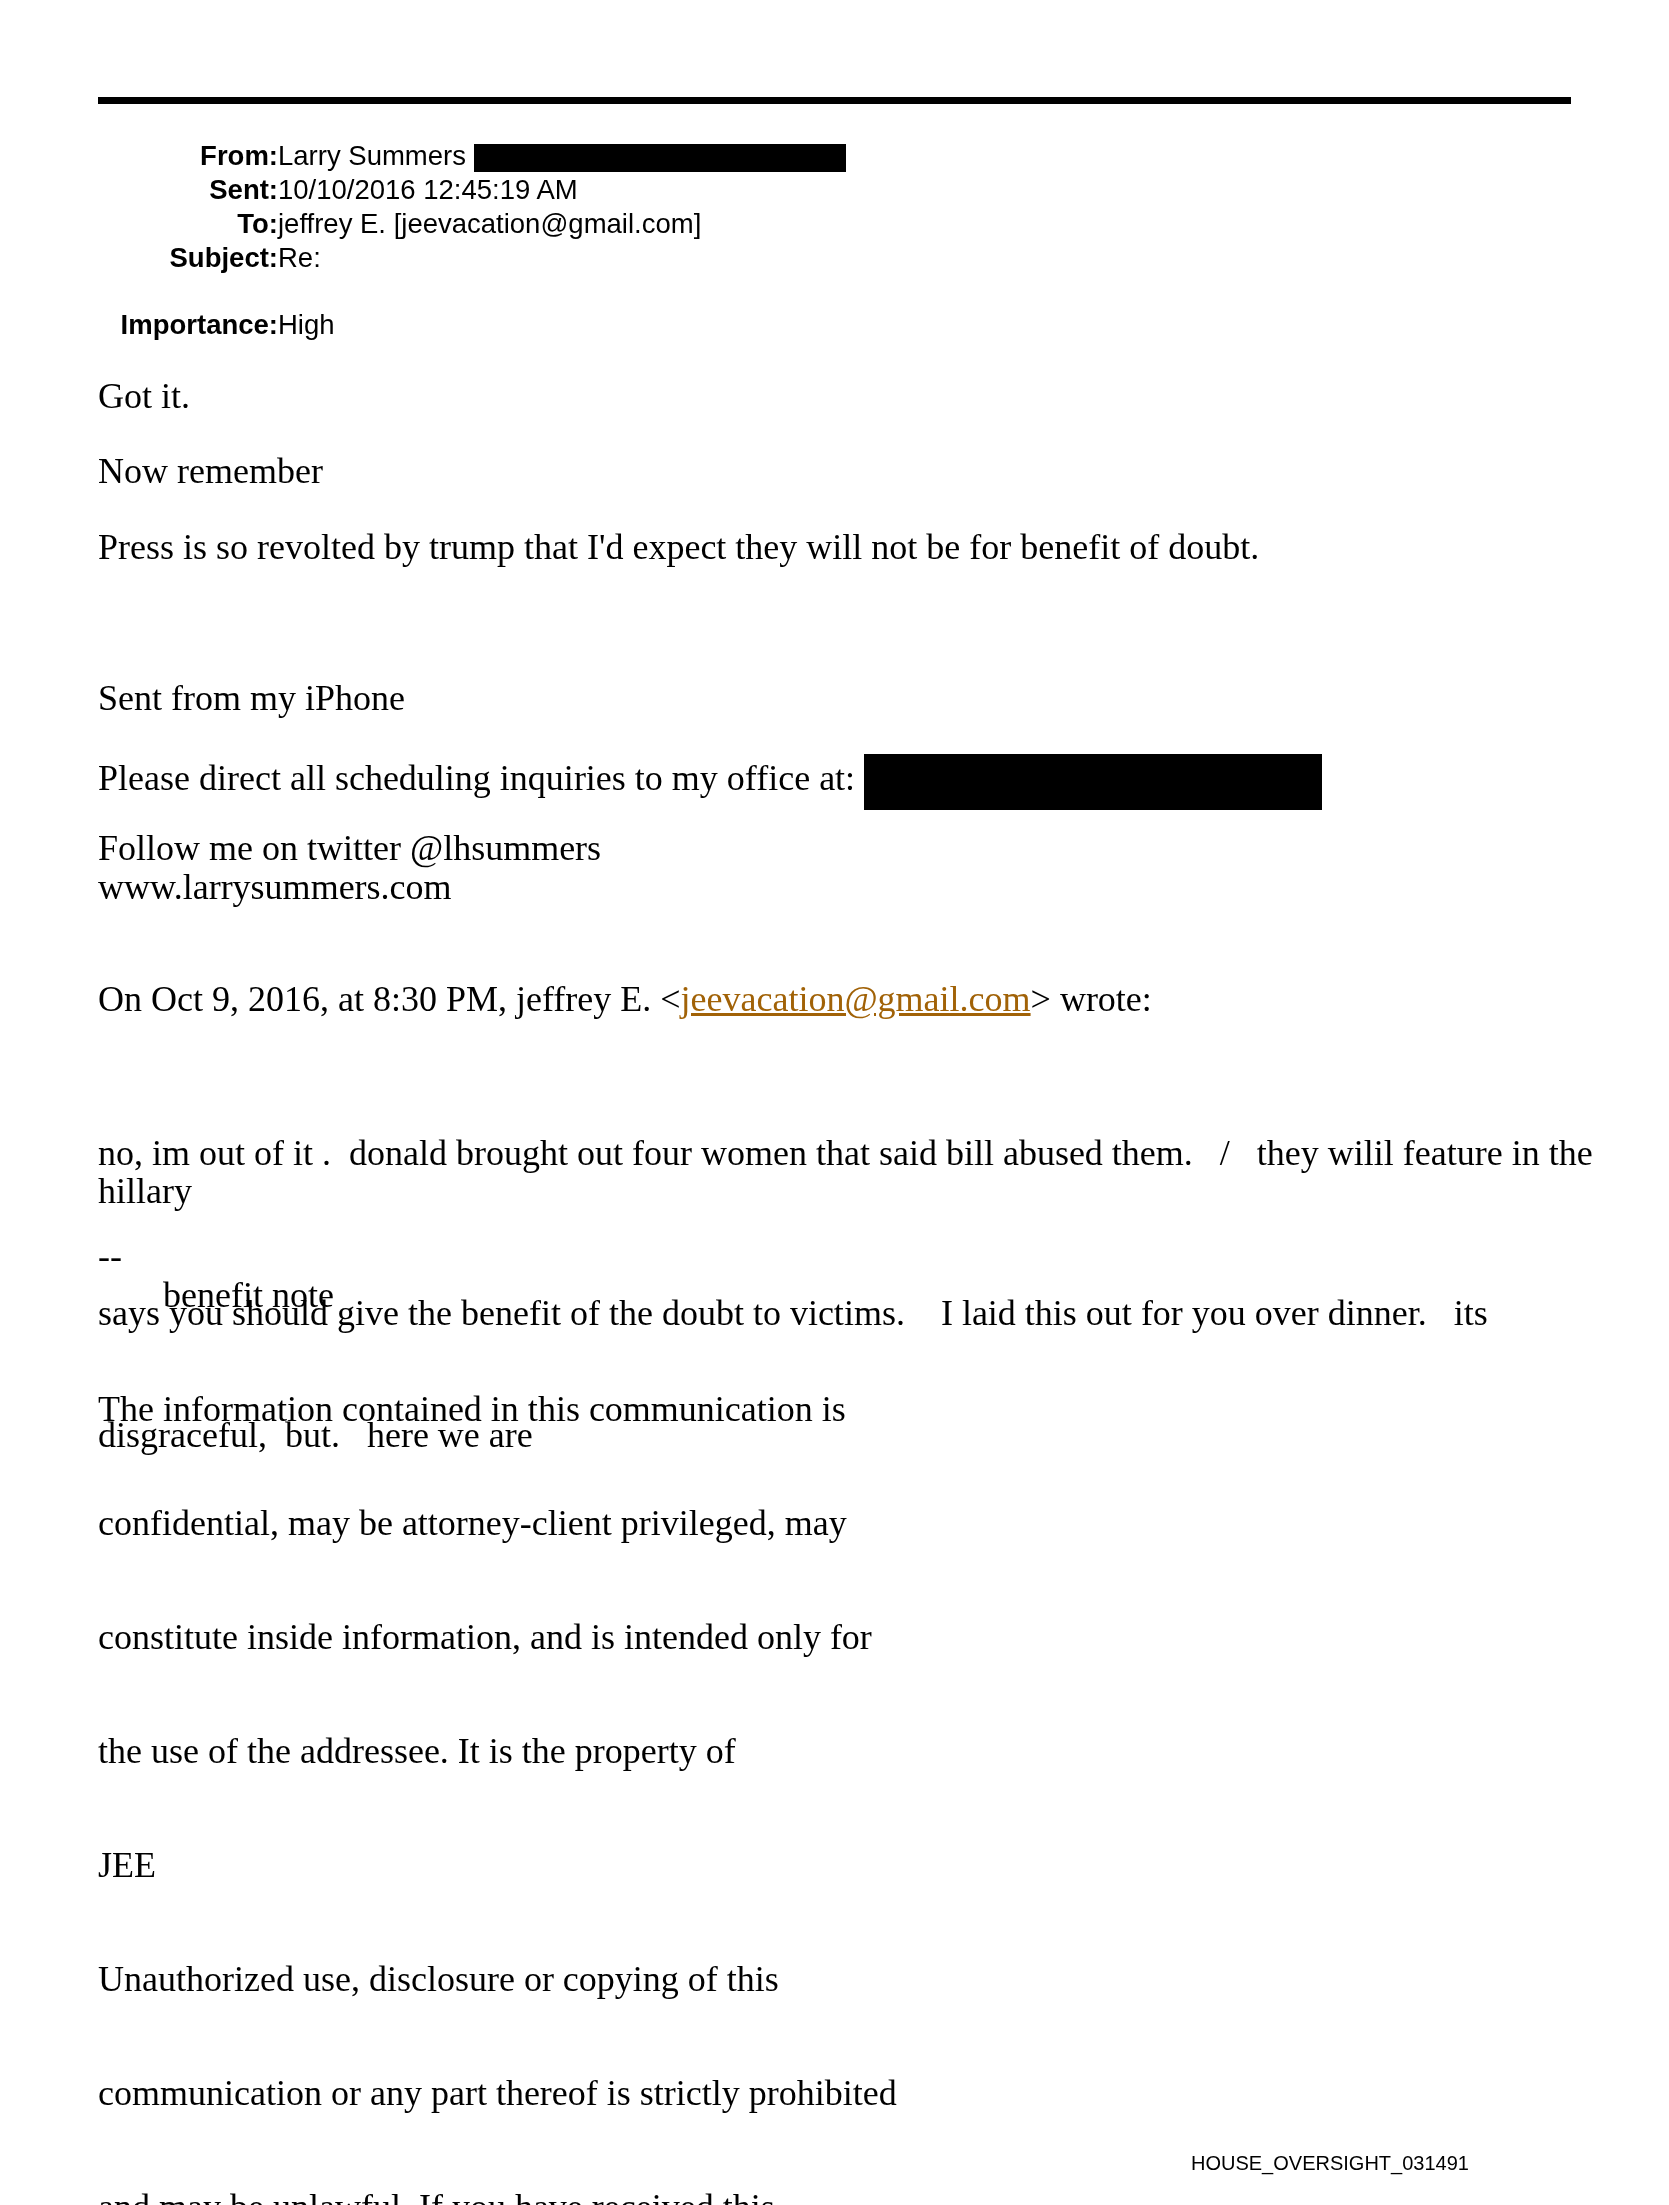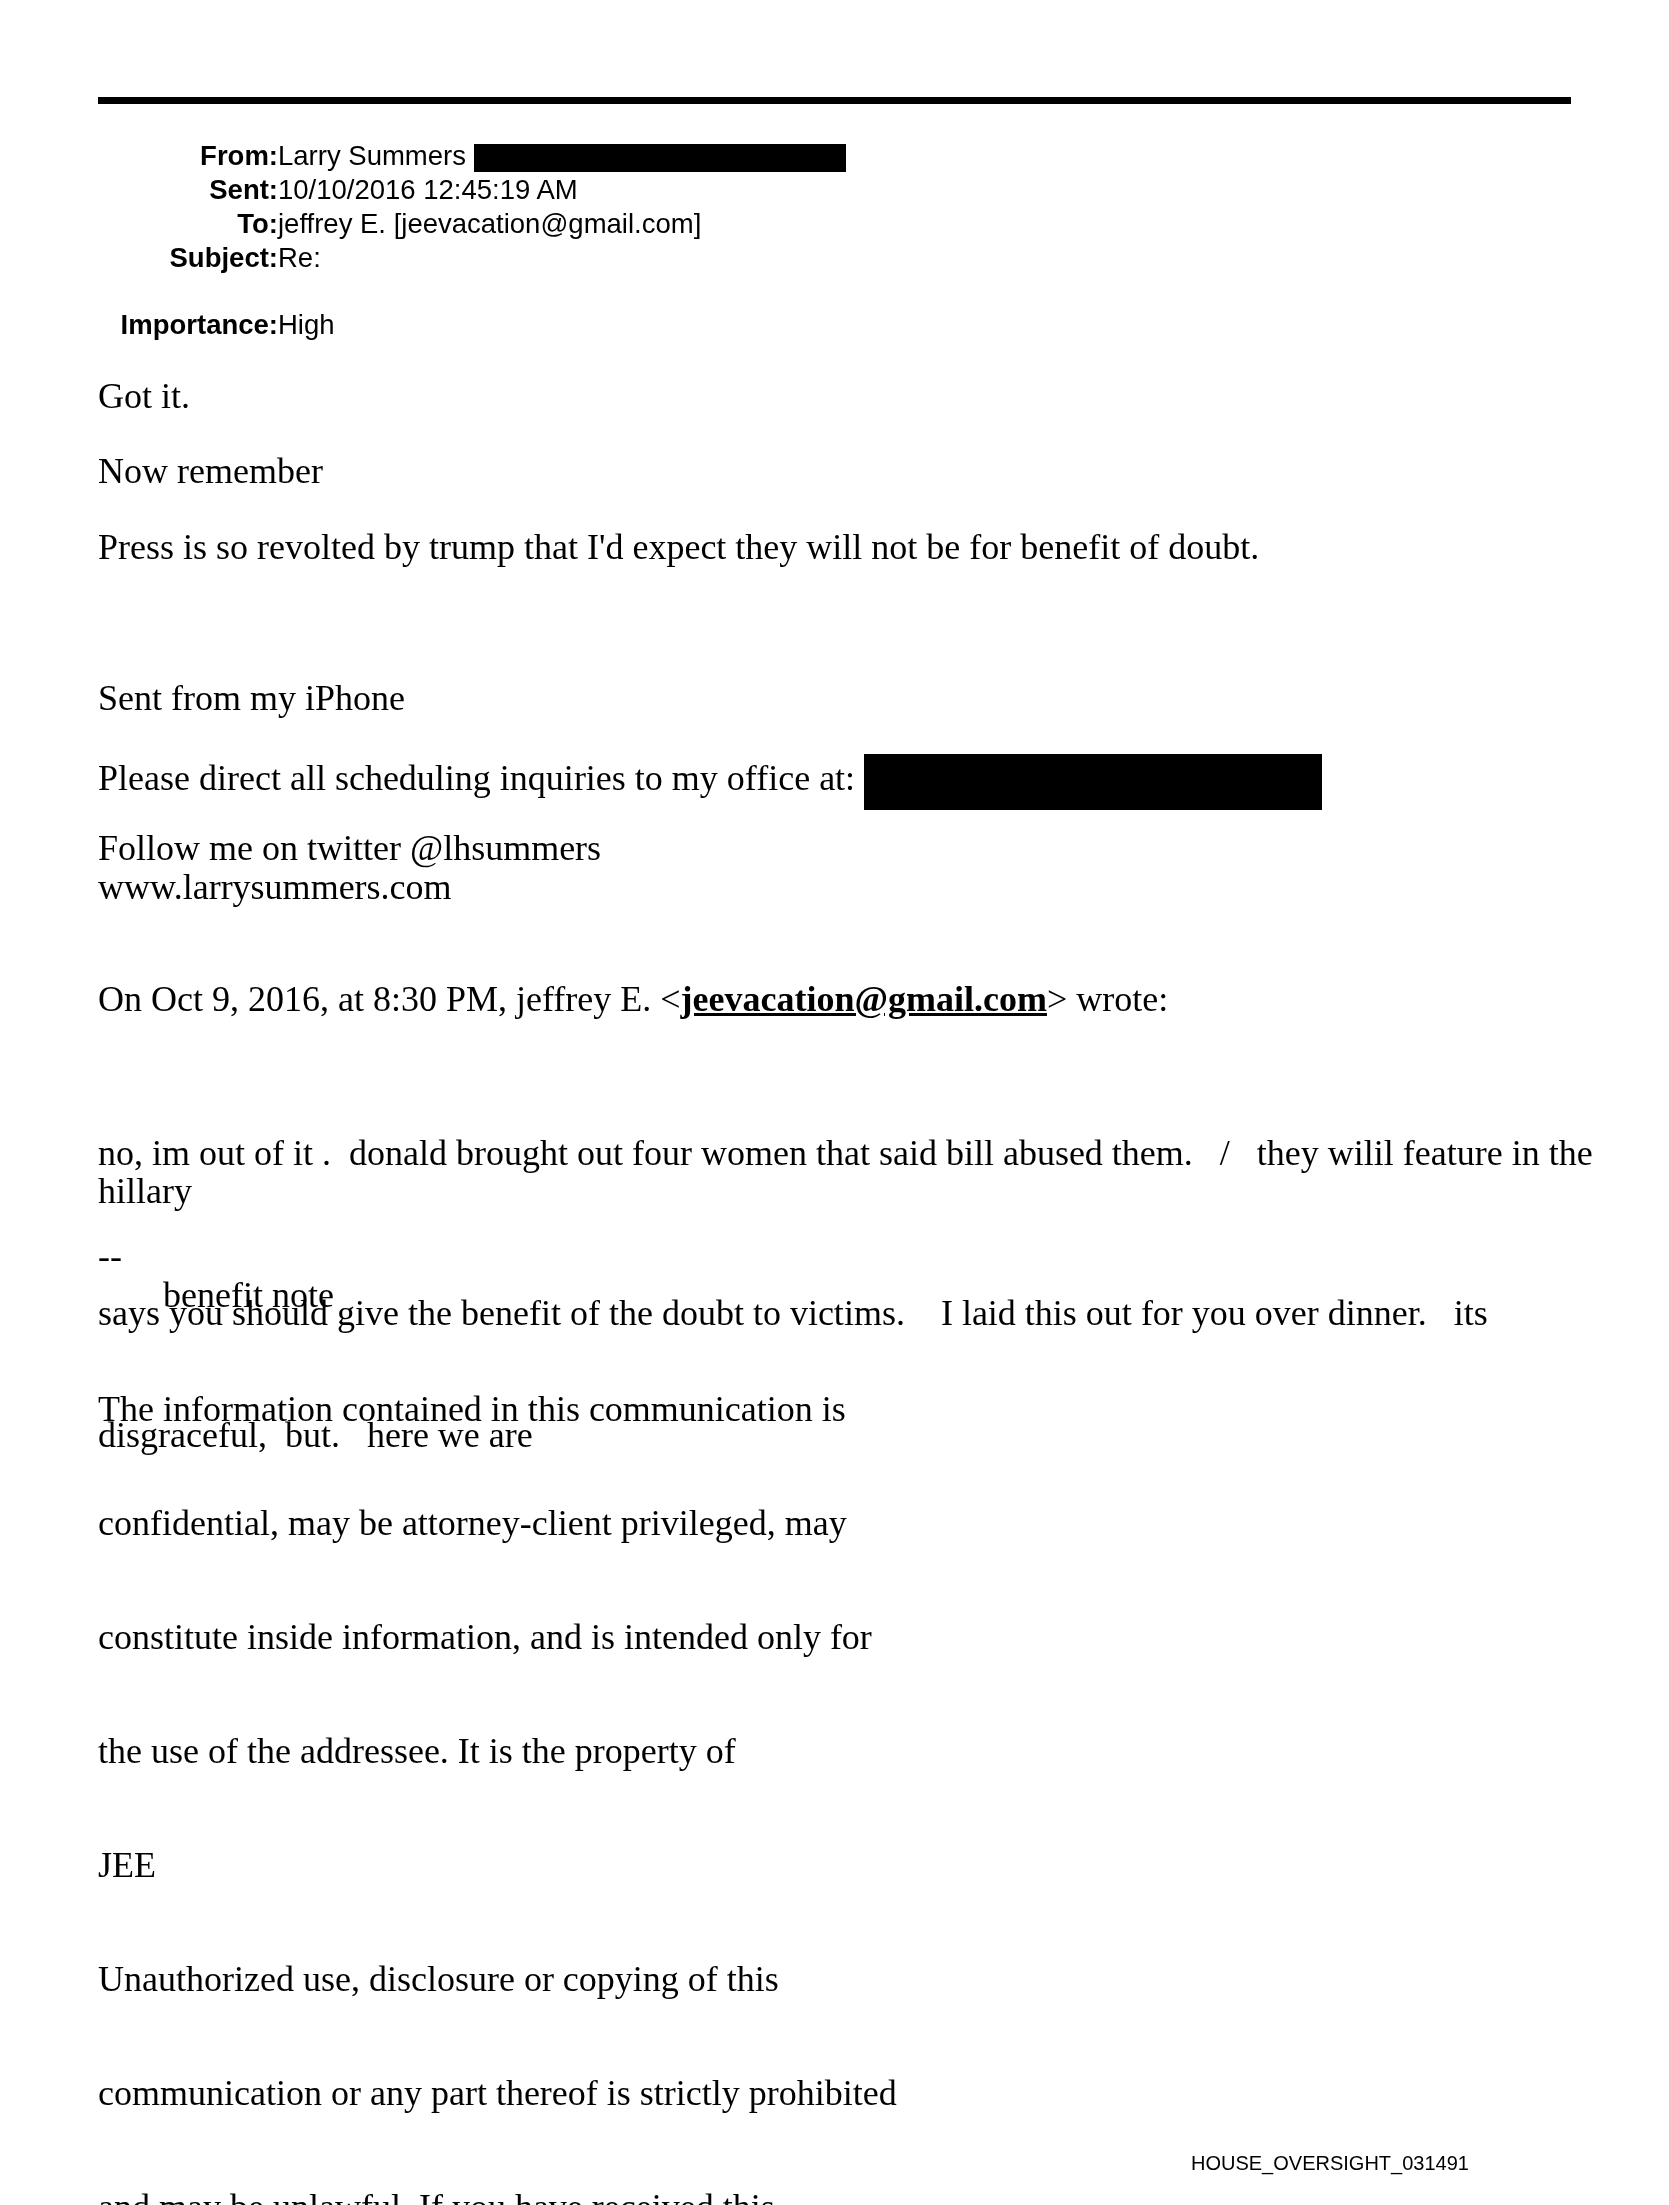--- a/index.html
+++ b/index.html
@@ -46,23 +46,22 @@
   }
   .para {
     position: absolute;
     left: 98px;
     font-size: 36px;
     line-height: 38px;
     white-space: pre-wrap;
   }
   .qline { white-space: pre-wrap; margin-top: 8px; }
   .link {
-    color: #000000;
+    color: #a16207;
     text-decoration: underline;
-    font-weight: bold;
   }
   .indent { padding-left: 65px; }
   .footer {
     position: absolute;
     left: 1191px;
     top: 2152px;
     font-family: "Liberation Sans", sans-serif;
     font-size: 20px;
     letter-spacing: 0px;
   }

